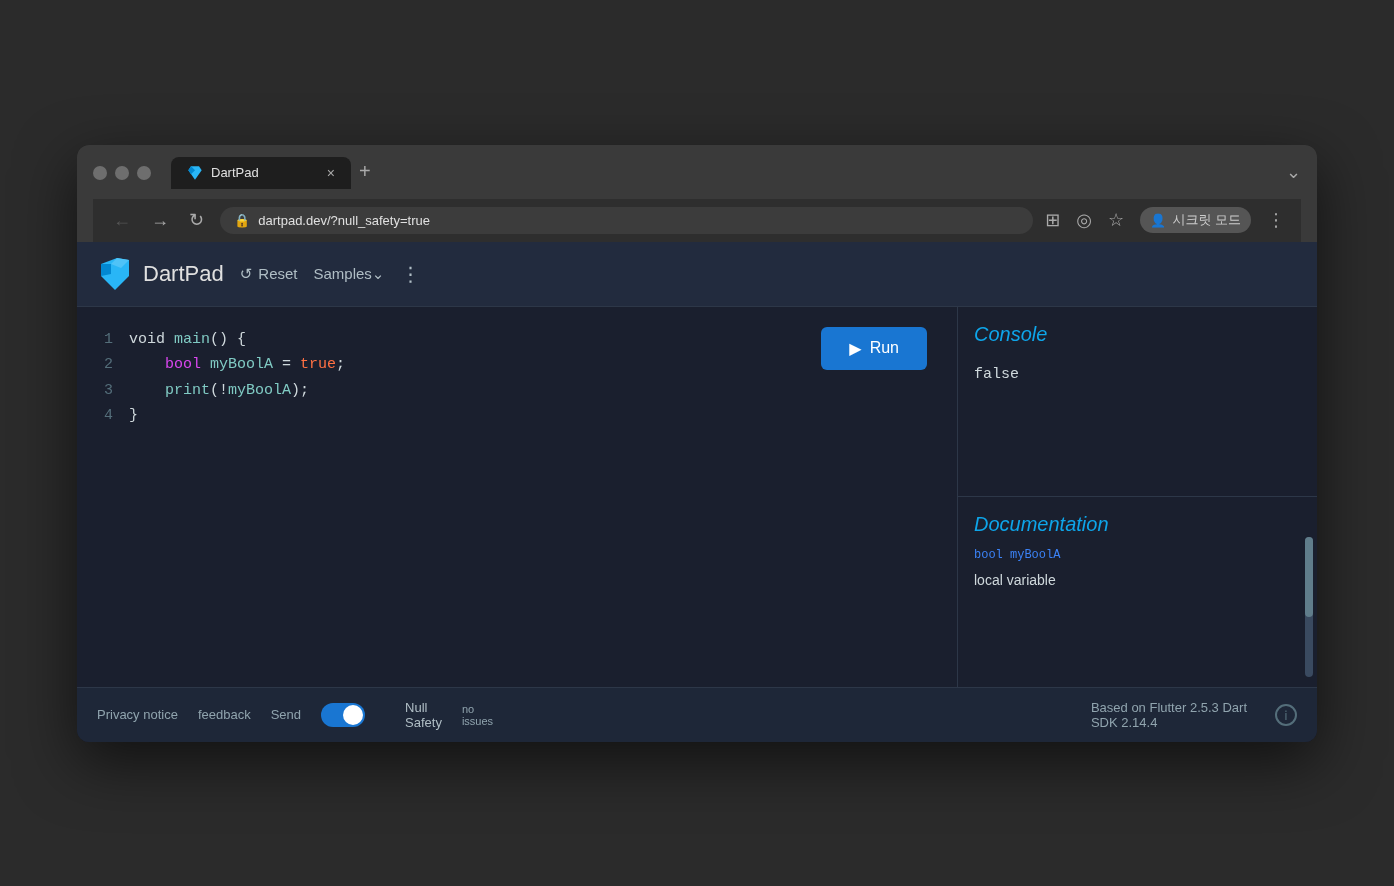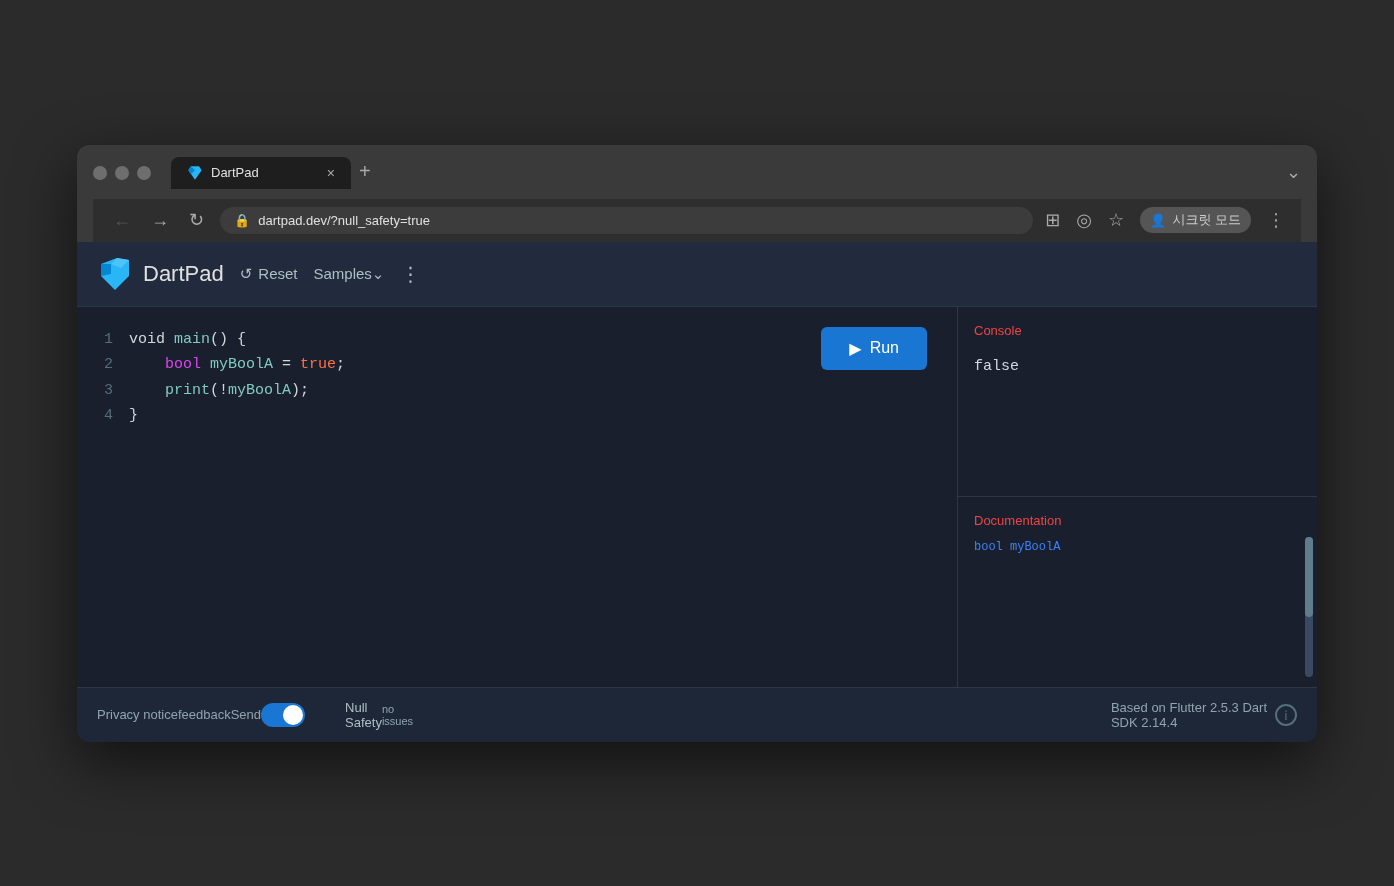--- a/index.html
+++ b/index.html
@@ -283,23 +283,24 @@
     }
 
     .console-panel {
       flex: 1;
       background: #1a1f2e;
       padding: 16px;
       border-bottom: 1px solid #2d3748;
     }
 
     .panel-label {
-      color: #ef4444;
-      font-size: 13px;
+      color: #0ea5e9;
+      font-size: 20px;
       margin-bottom: 12px;
+      font-style: italic;
     }
 
     .console-output {
       font-family: 'Courier New', monospace;
       font-size: 15px;
       color: #cfd8dc;
       padding: 8px 0;
     }
 
     .docs-panel {
@@ -338,20 +339,21 @@
       font-size: 14px;
       color: #cfd8dc;
     }
 
     
     .dartpad-footer {
       background: #1e2738;
       padding: 12px 20px;
       display: flex;
       align-items: center;
+      gap: 20px;
       border-top: 1px solid #2d3748;
     }
 
     .footer-link {
       color: #90a4ae;
       font-size: 13px;
       cursor: pointer;
       text-decoration: none;
     }
 
@@ -527,20 +529,21 @@
       <div class="right-panels">
 
         <div class="console-panel">
           <div class="panel-label">Console</div>
           <div class="console-output">false</div>
         </div>
 
         <div class="docs-panel">
           <div class="panel-label">Documentation</div>
           <div class="docs-symbol">bool myBoolA</div>
+          <div class="docs-description">local variable</div>
           <div class="docs-scrollbar">
             <div class="docs-scrollthumb"></div>
           </div>
         </div>
       </div>
     </div>
 
     <div class="dartpad-footer">
       <a class="footer-link">
         <span>Privacy notice</span>

